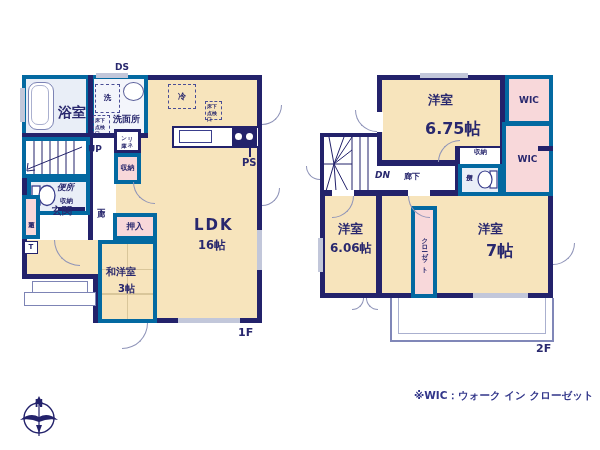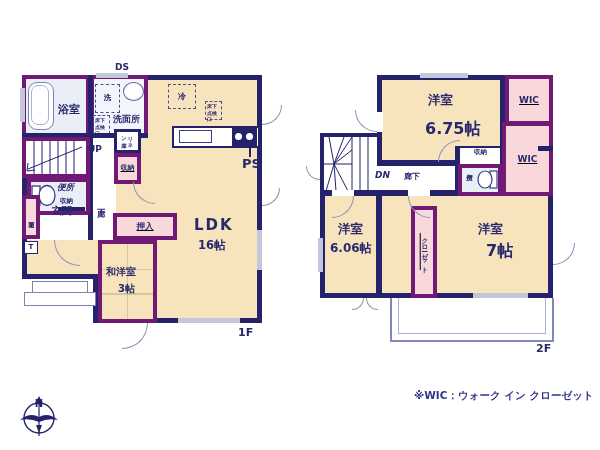--- a/index.html
+++ b/index.html
@@ -1,19 +1,19 @@
 <!DOCTYPE html>
 <html><head>
 <meta charset="utf-8">
 <style>
   html,body{margin:0;padding:0;background:#ffffff;}
   #canvas{position:relative;width:600px;height:450px;background:#ffffff;overflow:hidden;
           font-family:"DejaVu Sans",sans-serif;}
   .r{position:absolute;box-sizing:border-box;}
-  .room{border:4px solid #701a75;text-decoration:underline;}
+  .room{border:4px solid #0369a1;}
   .base{border:5px solid #23226b;background:#f7e4bc;}
   .wet{background:#e9eef7;}
   .pink{background:#f8d8da;}
   .white{background:#ffffff;}
   .w{background:#23226b;}
   .win{background:#c2c7da;}
   .dash{border:1px dashed #4a4e96;background:transparent;}
   .lbl{position:absolute;color:#29286e;font-weight:700;white-space:nowrap;line-height:1.15;}
   .vtext{writing-mode:vertical-rl;text-orientation:upright;letter-spacing:1px;white-space:normal;}
   .ctr{display:flex;align-items:center;justify-content:center;}
@@ -42,21 +42,21 @@
     <div class="r white" style="left:14px;top:279px;width:82px;height:50px;"></div>
     <div class="r w" style="left:22px;top:274px;width:76px;height:5px;"></div>
     <div class="r w" style="left:93px;top:274px;width:5px;height:49px;"></div>
     <div class="r porch" style="left:32px;top:281px;width:56px;height:13px;"></div>
     <div class="r porch" style="left:24px;top:292px;width:72px;height:14px;"></div>
 
     <div class="r room wet" style="left:22px;top:75px;width:68px;height:62px;"></div>
     <div class="r white" style="left:28px;top:82px;width:26px;height:48px;border:1.5px solid #7d84b5;border-radius:9px;">
       <div class="r" style="left:2px;top:2px;width:18px;height:40px;border:1px solid #aab0cf;border-radius:7px;"></div>
     </div>
-    <div class="lbl" style="left:58px;top:104px;font-size:11px;text-align:center;">浴室</div>
+    <div class="lbl" style="left:58px;top:104px;font-size:14px;text-align:center;">浴室</div>
 
     <div class="r room" style="left:90px;top:75px;width:58px;height:62px;background:#f3f5fb;"></div>
     <div class="r dash ctr" style="left:95px;top:84px;width:25px;height:29px;">
       <span class="lbl" style="position:static;font-size:7.5px;">洗</span>
     </div>
     <div class="r white" style="left:123px;top:82px;width:21px;height:19px;border:1.5px solid #5a5f9a;border-radius:50%;"></div>
     <div class="lbl" style="left:113px;top:114px;font-size:9px;text-align:center;">洗面所</div>
     <div class="r dash" style="left:93px;top:115px;width:17px;height:19px;font-size:5px;color:#29286e;font-weight:700;word-break:break-all;line-height:1.3;padding:1px;">床下点検口</div>
 
     <div class="r w" style="left:22px;top:133px;width:126px;height:5px;"></div>
@@ -96,42 +96,42 @@
     <div class="lbl" style="left:52px;top:205px;font-size:10px;">玄関</div>
     <div class="lbl vtext" style="left:96px;top:202px;font-size:8px;letter-spacing:0;">廊下</div>
 
     <div class="r white ctr" style="left:114px;top:129px;width:27px;height:24px;border:3px solid #23226b;">
       <span class="lbl vtext" style="position:static;font-size:5.5px;letter-spacing:0;">リネン庫</span>
     </div>
     <div class="r room pink ctr" style="left:114px;top:153px;width:27px;height:31px;">
       <span class="lbl" style="position:static;font-size:7px;">収納</span>
     </div>
 
-    <div class="r room pink ctr" style="left:113px;top:213px;width:64px;height:27px;">
+    <div class="r room pink ctr" style="left:113px;top:213px;width:44px;height:27px;">
       <span class="lbl" style="position:static;font-size:8.5px;">押入</span>
     </div>
     <div class="r room tatami" style="left:98px;top:240px;width:59px;height:83px;background-color:#f7e4bc;"></div>
     <div class="lbl" style="left:106px;top:266px;font-size:10px;">和洋室</div>
     <div class="lbl" style="left:118px;top:283px;font-size:10px;">3帖</div>
 
     <div class="lbl" style="left:194px;top:217px;font-size:15px;letter-spacing:2px;">LDK</div>
     <div class="lbl" style="left:198px;top:239px;font-size:11.5px;">16帖</div>
 
     <div class="r white" style="left:172px;top:126px;width:88px;height:22px;border:2px solid #23226b;"></div>
     <div class="r white" style="left:179px;top:130px;width:33px;height:13px;border:1.5px solid #3a3e8c;"></div>
     <div class="r" style="left:232px;top:128px;width:25px;height:18px;background:#23226b;">
       <div class="r" style="left:3px;top:5px;width:7px;height:7px;border-radius:50%;background:#ffffff;"></div>
       <div class="r" style="left:14px;top:5px;width:7px;height:7px;border-radius:50%;background:#ffffff;"></div>
     </div>
     <div class="r dash ctr" style="left:168px;top:84px;width:28px;height:25px;">
       <span class="lbl" style="position:static;font-size:8px;">冷</span>
     </div>
     <div class="r dash" style="left:205px;top:101px;width:17px;height:19px;font-size:5px;color:#29286e;font-weight:700;word-break:break-all;line-height:1.3;padding:1px;">床下点検口</div>
     <div class="r w" style="left:249px;top:148px;width:1.5px;height:9px;"></div>
-    <div class="lbl" style="left:242px;top:157px;font-size:13px;text-align:right;">PS</div>
+    <div class="lbl" style="left:242px;top:157px;font-size:10px;text-align:right;">PS</div>
 
     <div class="r win" style="left:20px;top:88px;width:5px;height:34px;"></div>
     <div class="r win" style="left:96px;top:73px;width:32px;height:5px;"></div>
     <div class="r win" style="left:178px;top:318px;width:62px;height:5px;"></div>
     <div class="r win" style="left:257px;top:230px;width:5px;height:40px;"></div>
 
     <div class="door d-sw" style="left:54px;top:240px;width:26px;height:26px;"></div>
     <div class="door d-sw" style="left:133px;top:182px;width:22px;height:22px;"></div>
     <div class="door d-se" style="left:122px;top:323px;width:26px;height:26px;"></div>
     <div class="door d-se" style="left:262px;top:105px;width:20px;height:20px;"></div>

